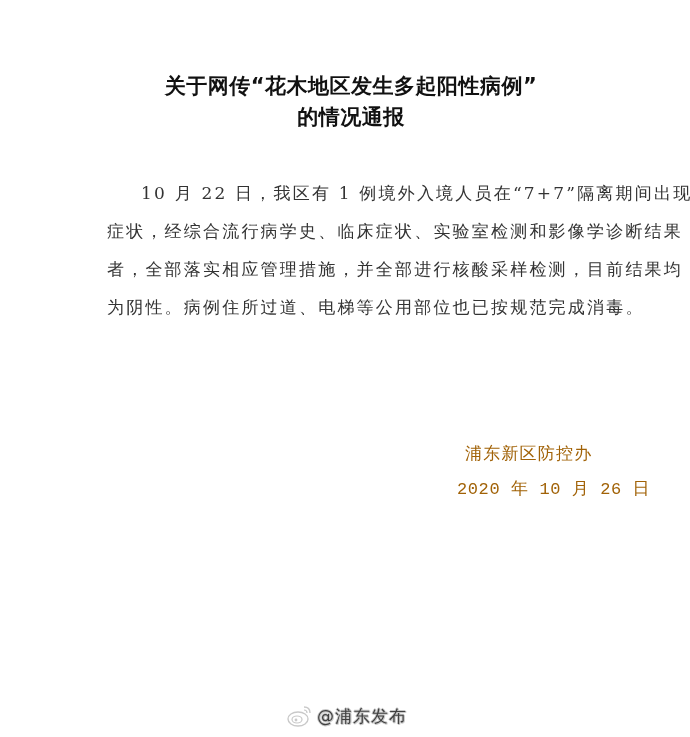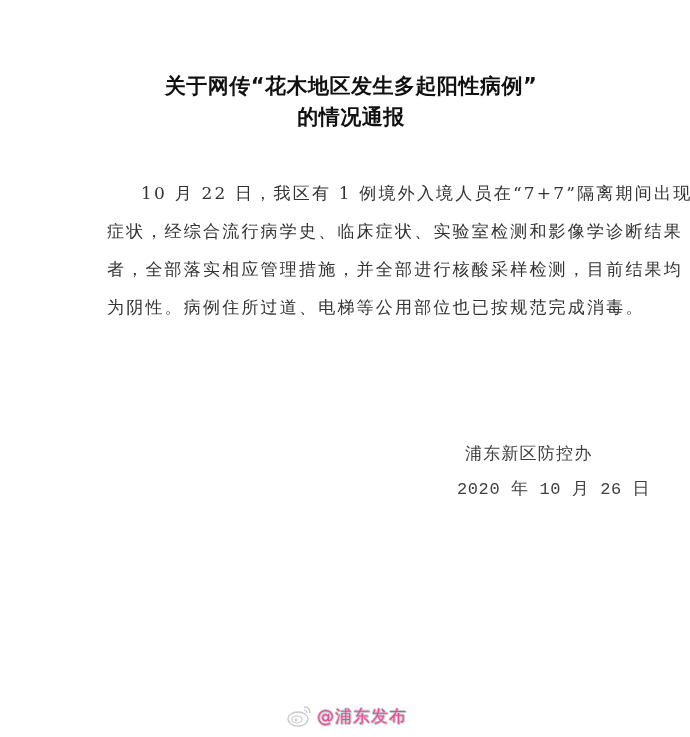--- a/index.html
+++ b/index.html
@@ -51,21 +51,21 @@
       height: 38px;
       white-space: nowrap;
       overflow: visible;
     }
     .body-line.indent { padding-left: 34px; }
 
     .sig {
       position: absolute;
       font-family: "DejaVu Serif", "Liberation Serif", serif;
       font-size: 17px;
-      color: #404040;
+      color: #a16207;
       line-height: 24px;
       white-space: nowrap;
     }
     .sig-org { left: 465px; top: 441px; letter-spacing: 1.2px; }
     .sig-date { left: 457px; top: 478px; letter-spacing: 0.6px; font-family: Liberation Mono, monospace; }
 
     .watermark {
       position: absolute;
       left: 287px;
       top: 703px;
@@ -75,21 +75,21 @@
       gap: 4px;
     }
     .watermark-icon {
       width: 26px;
       height: 24px;
       display: inline-block;
     }
     .watermark-text {
       font-family: "DejaVu Sans", "Liberation Sans", sans-serif;
       font-size: 17px;
-      color: #ec4899;
+      color: #404040;
       letter-spacing: 1px;
       text-shadow:
         -1px 0 #c9c9c9, 1px 0 #c9c9c9, 0 -1px #c9c9c9, 0 1px #c9c9c9,
         1px 1px #d4d4d4;
     }
   </style>
 </head>
 <body>
 
 <div class="page">

